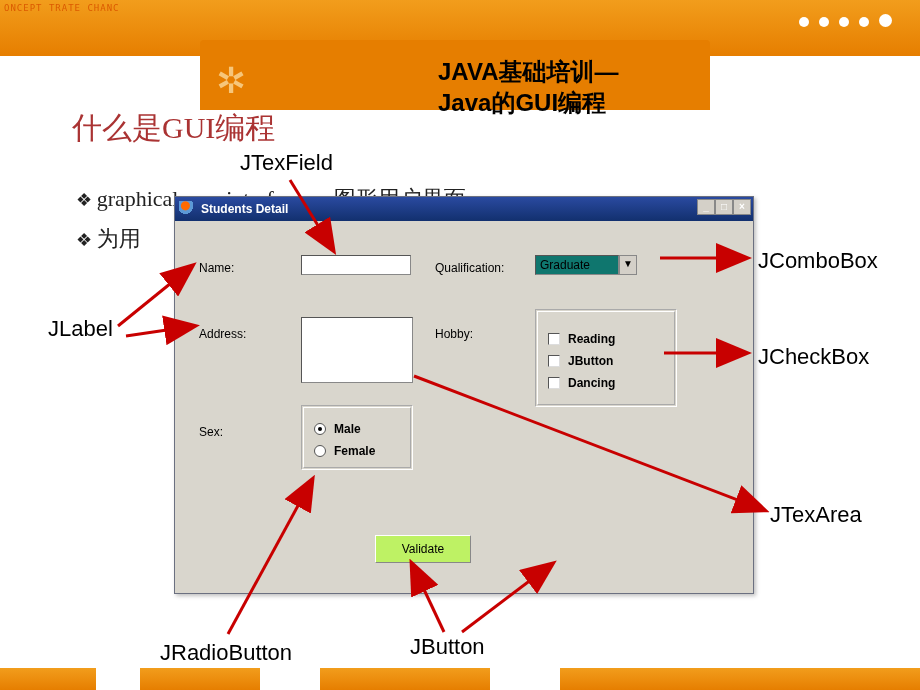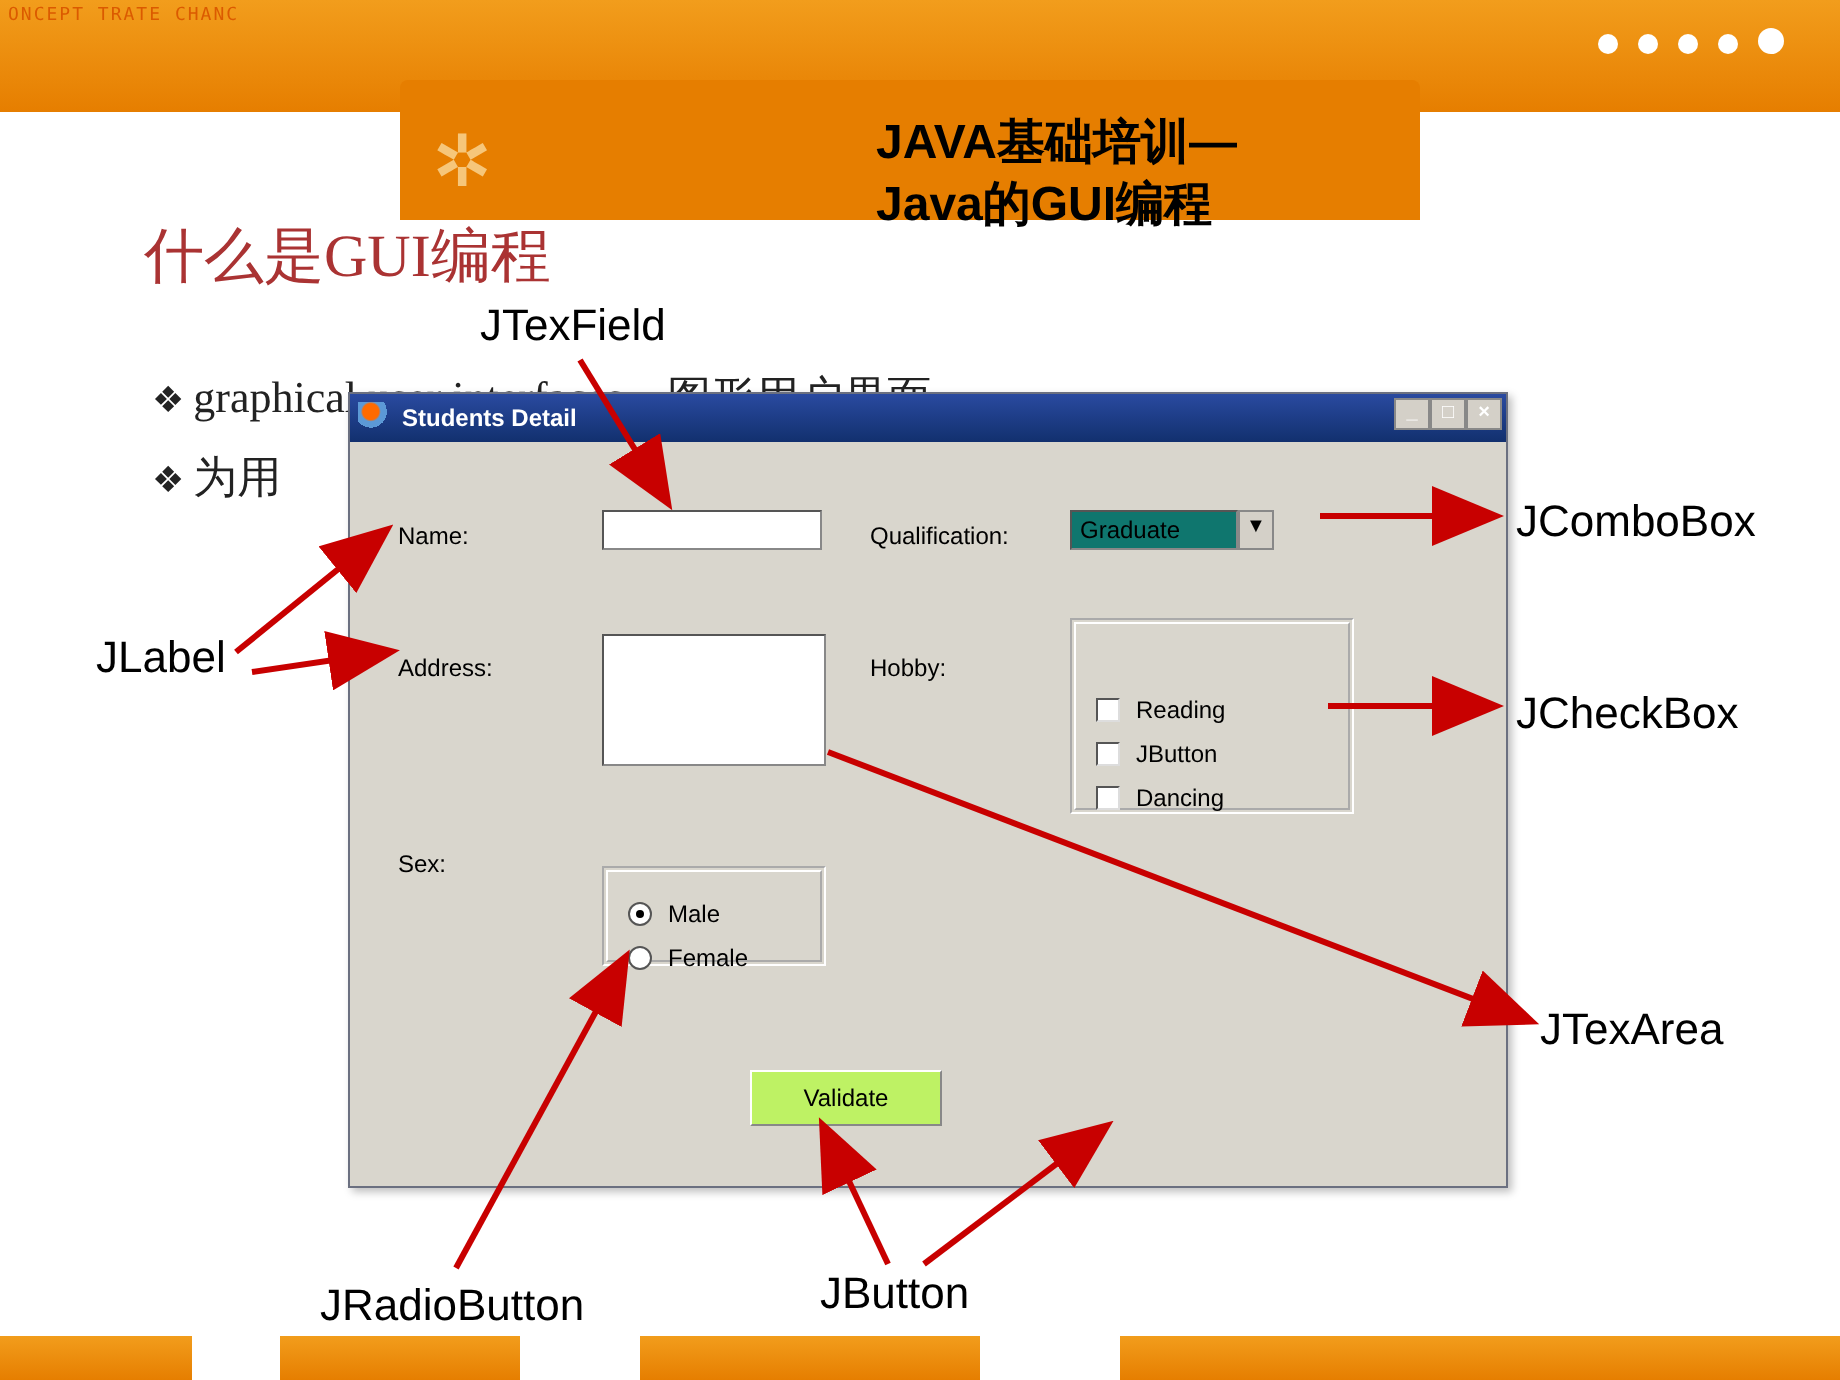--- a/index.html
+++ b/index.html
@@ -91,21 +91,21 @@
   .txtarea { position:absolute; background:#fff; border:1px solid #888;
     border-top-color:#555; border-left-color:#555; }
   .combo { position:absolute; display:flex; }
   .combo-field { background:#0f766e; border:1px solid #888;
     border-top-color:#555; border-left-color:#555; font-size:12px; padding:2px 4px; width:84px;}
   .combo-btn { width:18px; border:1px solid #888; background:#d4d0c8;
     text-align:center; font-size:10px; line-height:16px; }
   .groupbox { position:absolute; border-top:1px solid #aaa; border-left:1px solid #aaa;
     border-right:1px solid #fff; border-bottom:1px solid #fff; }
   .groupbox-inner{ position:absolute; inset:1px; border:1px solid #fff;
-    border-right-color:#aaa; border-bottom-color:#aaa; padding:28px 10px;}
+    border-right-color:#aaa; border-bottom-color:#aaa; padding:12px 10px;font-weight:bold;}
   .chk { display:flex; align-items:center; font-size:12px; margin:8px 0;}
   .chk-box { width:12px;height:12px;border:1px solid #555;background:#fff;margin-right:8px;
     border-right-color:#ddd;border-bottom-color:#ddd;}
   .rad { display:flex; align-items:center; font-size:12px; margin:8px 0;}
   .radc { width:12px;height:12px;border:1px solid #555;border-radius:50%;background:#fff;margin-right:8px; position:relative;}
   .radc.sel:after{content:"";position:absolute;left:3px;top:3px;width:4px;height:4px;background:#000;border-radius:50%;}
   .jbtn { position:absolute; border:1px solid #888; background:#bef264;
     border-top-color:#fff;border-left-color:#fff;
     font-size:12px; padding:6px 0; text-align:center; width:96px;}
 
@@ -186,21 +186,21 @@
             <span>JButton</span>
           </div>
         <div class="chk">
             <span class="chk-box"></span>
             <span>Dancing</span>
           </div>
       </div>
     </div>
 
     <span class="lbl" style="left:24px; top:204px;">Sex:</span>
-    <div class="groupbox" style="left:126px; top:212px; width:112px; height:50px;">
+    <div class="groupbox" style="left:126px; top:184px; width:112px; height:65px;">
       <div class="groupbox-inner" style="padding-top:6px;">
         <div class="rad">
             <span class="radc sel"></span>
             <span>Male</span>
           </div>
         <div class="rad">
             <span class="radc"></span>
             <span>Female</span>
           </div>
       </div>

